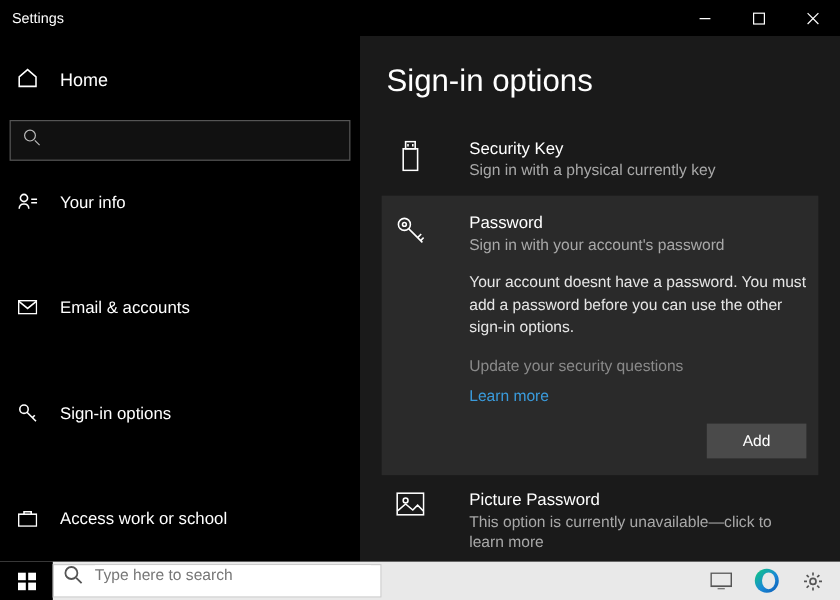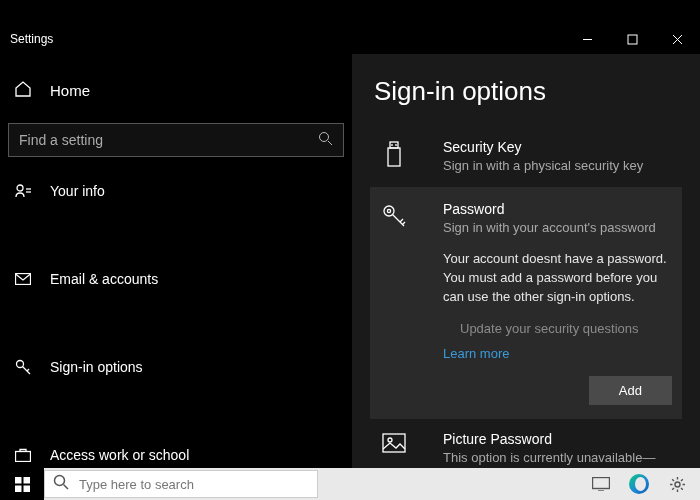--- a/index.html
+++ b/index.html
@@ -1,29 +1,29 @@
 <!DOCTYPE html>
 <html><head>
 <meta charset="utf-8">
 <style>
   * { margin: 0; padding: 0; box-sizing: border-box; font-family: "Segoe UI", Arial, sans-serif; }
   html, body { width: 700px; height: 500px; overflow: hidden; background: #000; color: #fff; }
   .window { width: 700px; height: 500px; display: flex; flex-direction: column; background: #000; }
 
   
-  .titlebar { height: 30px; display: flex; align-items: center; background: #000; color: #fff; font-size: 12px; margin-top: 24px; }
+  .titlebar { height: 30px; display: flex; align-items: center; background: #000; color: #fff; font-size: 12px; }
   .titlebar .title { padding-left: 10px; flex: 1; }
   .titlebar .winbtn { width: 45px; height: 30px; display: flex; align-items: center; justify-content: center; }
   .titlebar svg { stroke: #fff; stroke-width: 1; fill: none; }
 
   
   .body { flex: 1; display: flex; min-height: 0; }
 
   
-  .sidebar { width: 352px; background: #000; display: flex; flex-direction: column; padding-top: 18px; }
+  .sidebar { width: 300px; background: #000; display: flex; flex-direction: column; padding-top: 18px; }
   .homerow { display: flex; align-items: center; gap: 18px; padding: 8px 14px; font-size: 15px; }
   .searchwrap { margin: 14px 8px 14px 8px; }
   .searchbox { display: flex; align-items: center; border: 1px solid #555; height: 34px; padding: 0 10px; background: #111; }
   .searchbox input { flex: 1; background: transparent; border: none; color: #bbb; font-size: 14px; outline: none; }
   .searchbox input::placeholder { color: #aaa; }
   .section { font-weight: 600; font-size: 15px; padding: 6px 10px 16px 10px; }
   .navlist { display: flex; flex-direction: column; gap: 48px; }
   .navitem { display: flex; align-items: center; gap: 18px; padding: 12px 14px; font-size: 14px; }
   .navitem .icon { width: 18px; display: flex; justify-content: center; }
   .icon svg { stroke: #fff; stroke-width: 1.3; fill: none; }
@@ -32,30 +32,30 @@
   .main { flex: 1; background: #1a1a1a; padding: 22px 22px 10px 22px; overflow: hidden; }
   .main h1 { font-weight: 400; font-size: 26px; margin-bottom: 22px; }
   .option { display: flex; gap: 35px; padding: 10px 6px; }
   .option .oicon { width: 28px; display: flex; justify-content: center; padding-top: 2px; }
   .option .oicon svg { stroke: #fff; stroke-width: 1.3; fill: none; }
   .option .otext { flex: 1; }
   .option .otitle { font-size: 14px; color: #fff; }
   .option .odesc { font-size: 13px; color: #a8a8a8; margin-top: 2px; line-height: 1.35; }
   .option.expanded { background: #2a2a2a; padding: 14px 10px; margin: 2px -4px; }
   .expanded .msg { font-size: 13px; color: #e6e6e6; margin-top: 14px; line-height: 1.45; }
-  .expanded .sec { font-size: 13px; color: #8a8a8a; margin-top: 14px; margin-left: 17px; }
+  .expanded .sec { font-size: 13px; color: #8a8a8a; margin-top: 14px; }
   .expanded .link { font-size: 13px; color: #3a9bdc; margin-top: 10px; display: inline-block; }
   .expanded .btnrow { display: flex; justify-content: flex-end; margin-top: 14px; }
   .expanded button { background: #4a4a4a; color: #fff; border: none; font-size: 13px; padding: 7px 30px; }
 
   
   .taskbar { height: 32px; background: #e9e9e9; display: flex; align-items: stretch; }
   .startbtn { width: 44px; background: #000; display: flex; align-items: center; justify-content: center; }
   .startbtn svg { fill: #fff; }
-  .tasksearch { flex: 1; max-width: 330px; margin: 2px 4px 2px 0; background: #fff; display: flex; align-items: center; padding: 0 8px; gap: 10px; border: 1px solid #ccc; }
+  .tasksearch { flex: 1; max-width: 330px; margin: 2px 4px 2px 0; background: #fff; display: flex; align-items: flex-start; padding: 0 8px; gap: 10px; border: 1px solid #ccc; }
   .tasksearch input { border: none; outline: none; font-size: 13px; flex: 1; color: #666; }
   .tasksearch input::placeholder { color: #777; }
   .tasksp { flex: 1; }
   .tray { display: flex; align-items: center; gap: 8px; padding: 0 8px; }
   .trayicon { width: 30px; height: 32px; display: flex; align-items: center; justify-content: center; }
   .trayicon svg { stroke: #555; stroke-width: 1.4; fill: none; }
   .edge { width: 20px; height: 20px; border-radius: 50%; background: linear-gradient(135deg,#0ecb7a 0%, #1a8ad6 55%, #0d5bb5 100%); position: relative; }
   .edge::after { content:""; position:absolute; inset:3px 3px 3px 6px; border-radius:50%; background:#e9e9e9; }
 </style>
 </head>
@@ -90,21 +90,20 @@
         <span class="icon">
           <svg width="18" height="18" viewBox="0 0 18 18">
               <path d="M2 8 L9 2 L16 8 V16 H2 Z"></path>
             </svg>
         </span>
         <span>Home</span>
       </div>
 
       <div class="searchwrap">
         <div class="searchbox">
-          <input type="text" placeholder="Find a setting" style="">
           <span>
             <svg width="15" height="15" viewBox="0 0 15 15" stroke="#bbb" fill="none">
                 <circle cx="6" cy="6" r="4.5"></circle>
                 <line x1="10" y1="10" x2="14" y2="14"></line>
               </svg>
           </span>
         </div>
       </div>
 
 
@@ -169,21 +168,21 @@
         <div class="oicon">
           <svg width="18" height="26" viewBox="0 0 18 26">
               <rect x="5" y="1" width="8" height="6"></rect>
               <rect x="3" y="7" width="12" height="18"></rect>
               <line x1="7" y1="3" x2="7" y2="5"></line>
               <line x1="11" y1="3" x2="11" y2="5"></line>
             </svg>
         </div>
         <div class="otext">
           <div class="otitle">Security Key</div>
-          <div class="odesc">Sign in with a physical security key</div>
+          <div class="odesc">Sign in with a physical currently key</div>
         </div>
       </div>
 
       <div class="option expanded">
         <div class="oicon">
           <svg width="26" height="26" viewBox="0 0 26 26">
               <circle cx="8" cy="8" r="5"></circle>
               <circle cx="8" cy="8" r="1.6"></circle>
               <line x1="11.5" y1="11.5" x2="23" y2="23"></line>
               <line x1="19" y1="19" x2="22" y2="16"></line>

